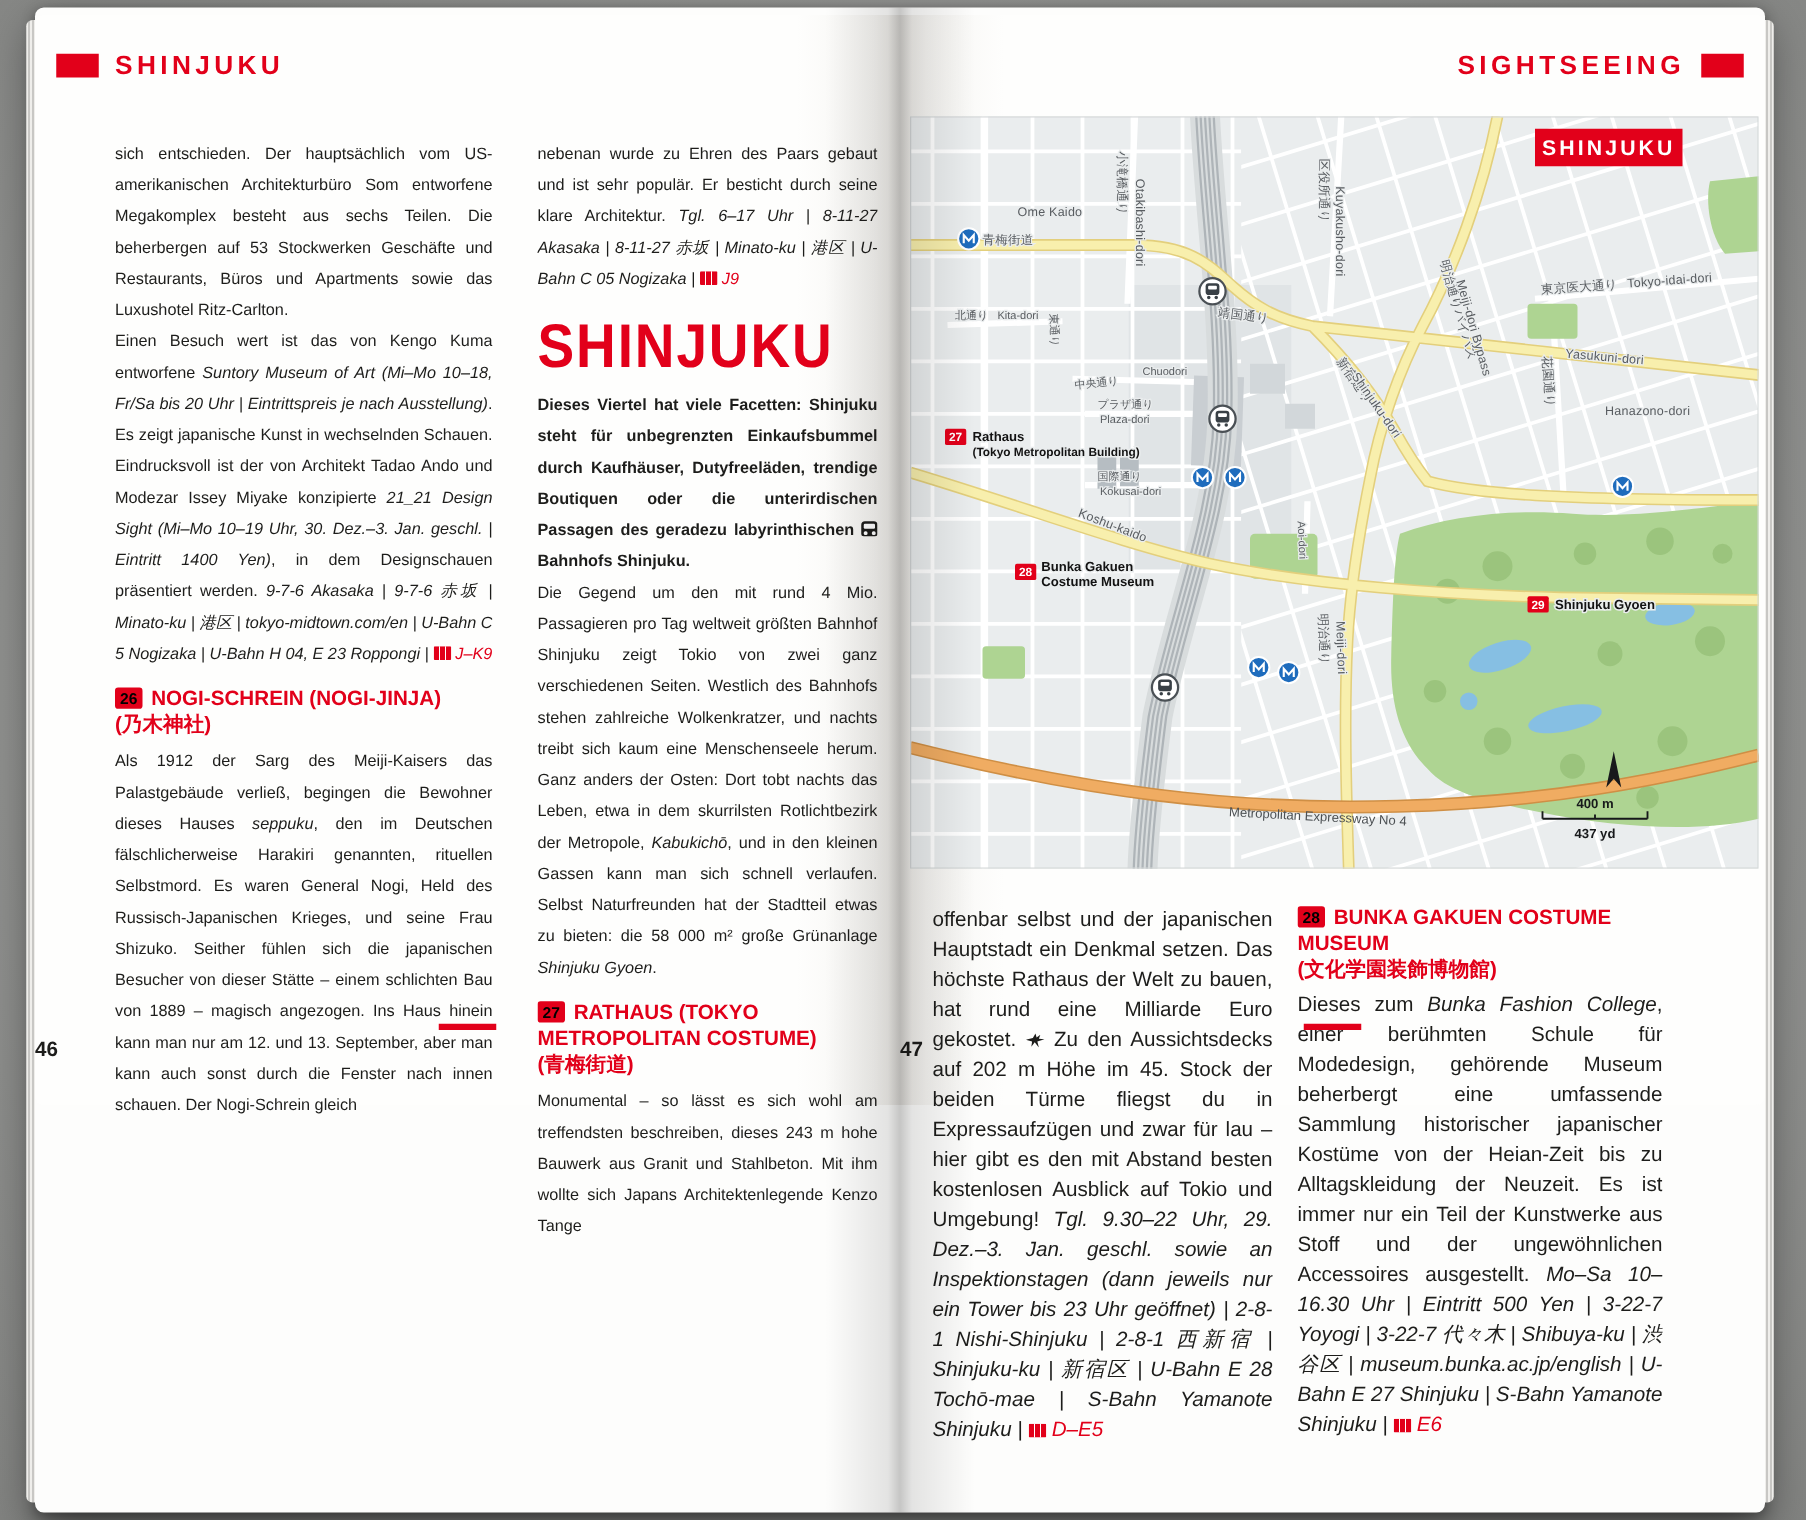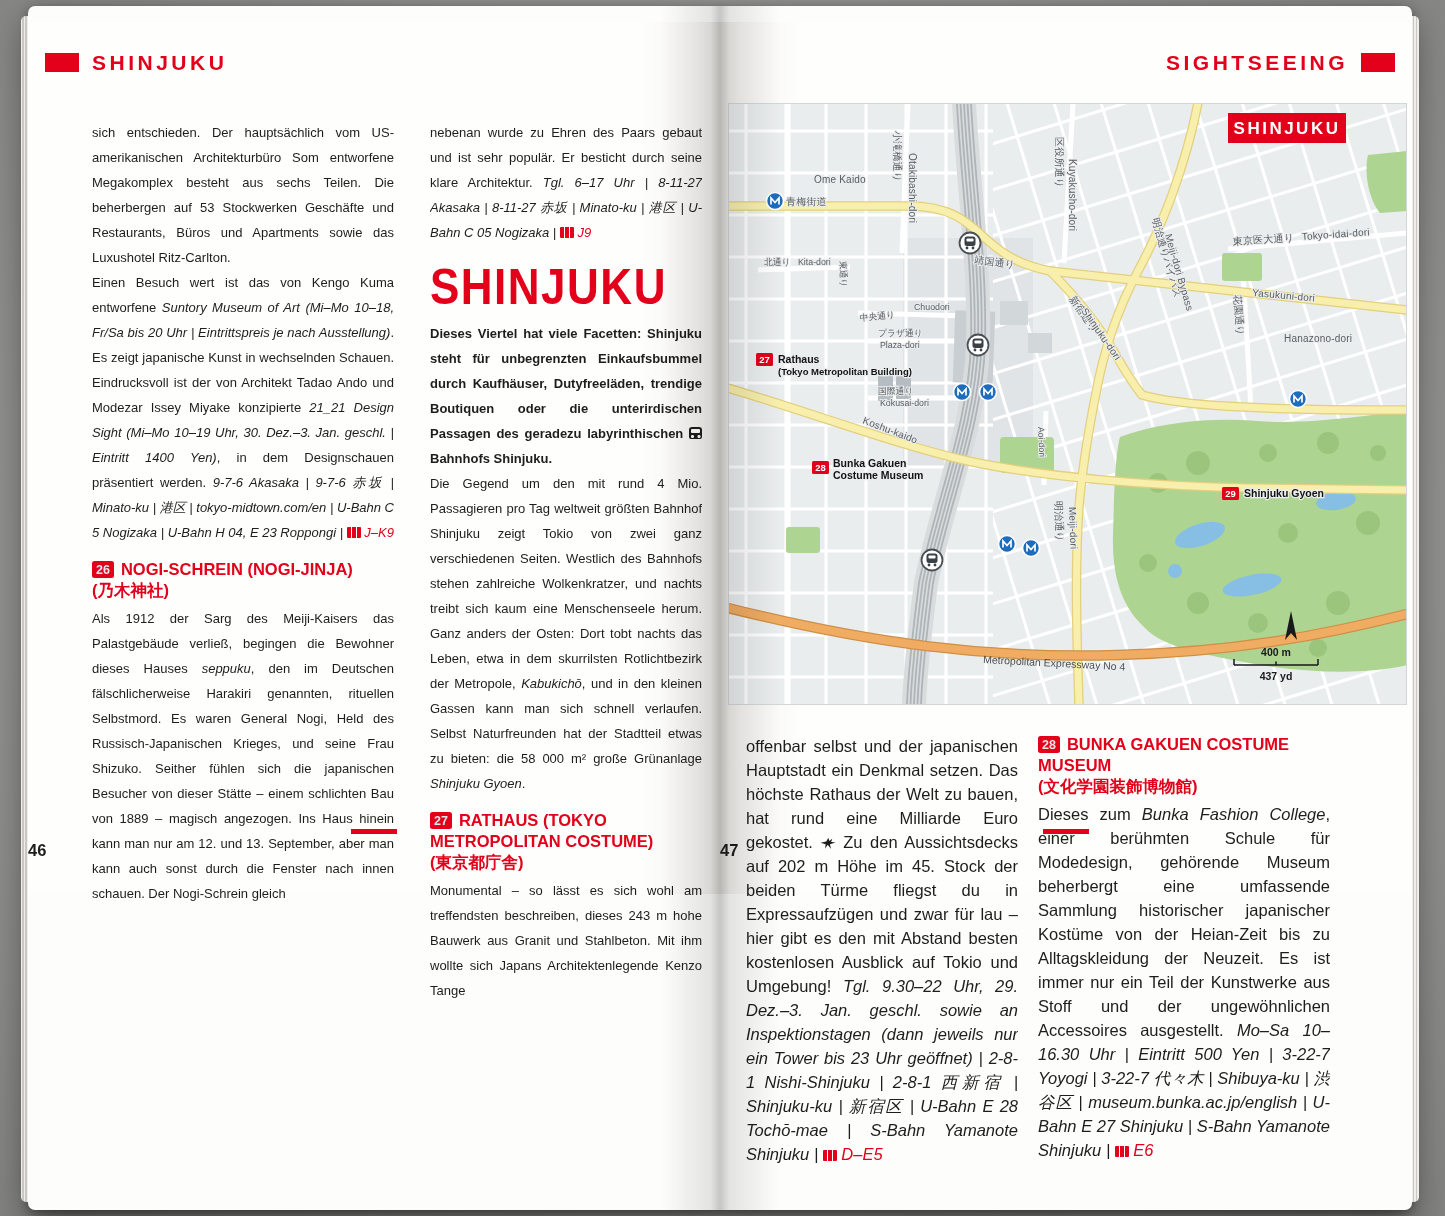--- a/index.html
+++ b/index.html
@@ -7,38 +7,38 @@
   body{width:1445px;height:1216px;overflow:hidden;font-family:"Liberation Sans","DejaVu Sans",sans-serif;color:var(--ink);}
   .scene{position:relative;width:1445px;height:1216px;background:radial-gradient(ellipse at 50% 45%, #aaaba9 0%, #979896 55%, #838482 100%);}
   .book{position:absolute;left:28px;top:6px;width:1384px;height:1204px;background:#fdfdfc;border-radius:7px;
         box-shadow:0 14px 38px rgba(0,0,0,.5), 0 3px 10px rgba(0,0,0,.35);}
   .book::before{content:"";position:absolute;left:-7px;top:10px;bottom:8px;width:7px;border-radius:5px 0 0 5px;
         background:repeating-linear-gradient(to right,#efeeeb 0 1.5px,#c8c7c4 1.5px 3px);}
   .book::after{content:"";position:absolute;right:-7px;top:10px;bottom:8px;width:7px;border-radius:0 5px 5px 0;
         background:repeating-linear-gradient(to left,#efeeeb 0 1.5px,#c8c7c4 1.5px 3px);}
   .gutter{position:absolute;left:632px;top:0;width:120px;height:100%;pointer-events:none;
         background:linear-gradient(to right, rgba(0,0,0,0) 0%, rgba(0,0,0,.10) 42%, rgba(0,0,0,.22) 50%, rgba(0,0,0,.10) 58%, rgba(0,0,0,0) 100%);}
-  .page{position:absolute;top:16px;width:692px;height:872px;}
+  .page{position:absolute;top:6px;width:692px;height:872px;}
   .page-left{left:0;background:linear-gradient(to right,#fefefd 0 88%, #f6f5f2 97%, #eceae6 100%);border-radius:7px 0 0 7px;}
   .page-right{left:692px;background:linear-gradient(to left,#fefefd 0 88%, #f6f5f2 97%, #eceae6 100%);border-radius:0 7px 7px 0;}
   .hdr-bar{position:absolute;top:31px;width:34px;height:19px;background:var(--red);}
   .hdr-text{position:absolute;top:29px;font-size:21px;font-weight:bold;letter-spacing:3.5px;color:var(--red);white-space:nowrap;}
   .page-left .hdr-bar{left:17px;} .page-left .hdr-text{left:64px;}
   .page-right .hdr-bar{right:17px;} .page-right .hdr-text{right:64px;}
   .col{position:absolute;text-align:justify;hyphens:auto;overflow:hidden;}
   .col p{margin:0;}
   .body{font-size:13px;line-height:25px;}
   .col3 .body,.col4 .body{font-size:16.5px;line-height:24px;}
   .lead{font-weight:bold;}
   .page-left .col1{left:64px;top:98px;width:302px;height:1050px;}
   .page-left .col2{left:402px;top:98px;width:272px;height:1050px;}
   .page-right .col3{left:26px;top:712px;width:272px;height:432px;}
   .page-right .col4{left:318px;top:712px;width:292px;height:432px;}
   .sec{color:var(--red);font-weight:bold;font-size:16.5px;line-height:21px;margin:14px 0 5px;text-align:left;}
-  .badge{display:inline-block;background:var(--red);color:#e5e5e5;font-size:12.5px;line-height:1;padding:2.5px 4px 2px;border-radius:2.5px;margin-right:7px;vertical-align:1.5px;font-weight:bold;}
+  .badge{display:inline-block;background:var(--red);color:#000000;font-size:12.5px;line-height:1;padding:2.5px 4px 2px;border-radius:2.5px;margin-right:7px;vertical-align:1.5px;font-weight:bold;}
   .display{display:inline-block;color:var(--red);font-weight:bold;font-size:44px;letter-spacing:1.5px;line-height:1;margin:18px 0 14px;transform:scaleY(1.12);transform-origin:left top;}
   .mapref{color:var(--red);}
   .ico-map{display:inline-block;width:14px;height:11px;background:var(--red);border-radius:1px;vertical-align:-1px;
         background-image:linear-gradient(to right, transparent 0 4px, #fff 4px 5px, transparent 5px 9px, #fff 9px 10px, transparent 10px);}
   .ico-train{display:inline-block;width:13px;height:12px;background:#1d1d1b;border-radius:3px 3px 2px 2px;position:relative;vertical-align:-1px;}
   .ico-train::before{content:"";position:absolute;left:2px;right:2px;top:2px;height:4px;background:#fff;border-radius:1px;}
   .ico-train::after{content:"";position:absolute;left:2px;bottom:1.5px;width:2.5px;height:2.5px;background:#fff;border-radius:50%;box-shadow:6.5px 0 0 #fff;}
   .ico-tip{display:inline-block;width:15px;height:13px;background:#1d1d1b;vertical-align:-2px;
         clip-path:polygon(0 45%,38% 34%,52% 6%,58% 30%,78% 14%,70% 38%,100% 42%,62% 56%,70% 92%,48% 60%,30% 88%,34% 56%);}
   .footer{position:absolute;bottom:34px;left:0;width:100%;}
@@ -74,21 +74,21 @@
         <p class="body">Als 1912 der Sarg des Meiji-Kaisers das Palastgebäude verließ, begingen die Bewohner dieses Hauses <i>seppuku</i>, den im Deutschen fälschlicherweise Harakiri genannten, rituellen Selbstmord. Es waren General Nogi, Held des Russisch-Japanischen Krieges, und seine Frau Shizuko. Seither fühlen sich die japanischen Besucher von dieser Stätte – einem schlichten Bau von 1889 – magisch angezogen. Ins Haus hinein kann man nur am 12. und 13. September, aber man kann auch sonst durch die Fenster nach innen schauen. Der Nogi-Schrein gleich</p>
       </div>
 
       <div class="col col2">
         <p class="body">nebenan wurde zu Ehren des Paars gebaut und ist sehr populär. Er besticht durch seine klare Architektur. <i>Tgl. 6–17 Uhr | 8-11-27 Akasaka | 8-11-27 赤坂 | Minato-ku | 港区 | U-Bahn C 05 Nogizaka | <span class="mapref"><span class="ico-map"></span> J9</span></i></p>
         <span class="display">SHINJUKU</span>
         <p class="body lead">Dieses Viertel hat viele Facetten: Shinjuku steht für unbegrenzten Einkaufsbummel durch Kaufhäuser, Dutyfreeläden, trendige Boutiquen oder die unterirdischen Passagen des geradezu labyrinthischen <span class="ico-train"></span> Bahnhofs Shinjuku.</p>
         <p class="body">Die Gegend um den mit rund 4 Mio. Passagieren pro Tag weltweit größten Bahnhof Shinjuku zeigt Tokio von zwei ganz verschiedenen Seiten. Westlich des Bahnhofs stehen zahlreiche Wolkenkratzer, und nachts treibt sich kaum eine Menschenseele herum. Ganz anders der Osten: Dort tobt nachts das Leben, etwa in dem skurrilsten Rotlichtbezirk der Metropole, <i>Kabukichō</i>, und in den kleinen Gassen kann man sich schnell verlaufen. Selbst Naturfreunden hat der Stadtteil etwas zu bieten: die 58 000 m² große Grünanlage <i>Shinjuku Gyoen</i>.</p>
         <h3 class="sec">
           <span class="badge">27</span><span>RATHAUS (TOKYO METROPOLITAN COSTUME)</span><br>
-          <span>(東京都庁舎)</span>
+          <span>(青梅街道)</span>
         </h3>
         <p class="body">Monumental – so lässt es sich wohl am treffendsten beschreiben, dieses 243 m hohe Bauwerk aus Granit und Stahlbeton. Mit ihm wollte sich Japans Architektenlegende Kenzo Tange</p>
       </div>
 
       <div class="footer">
         <span class="fbar"></span>
         <span class="fnum">46</span>
       </div>
     </div>
 

